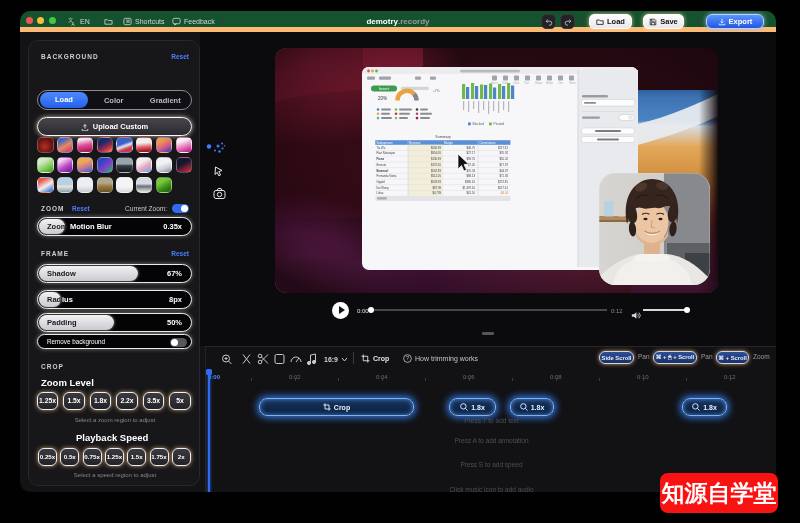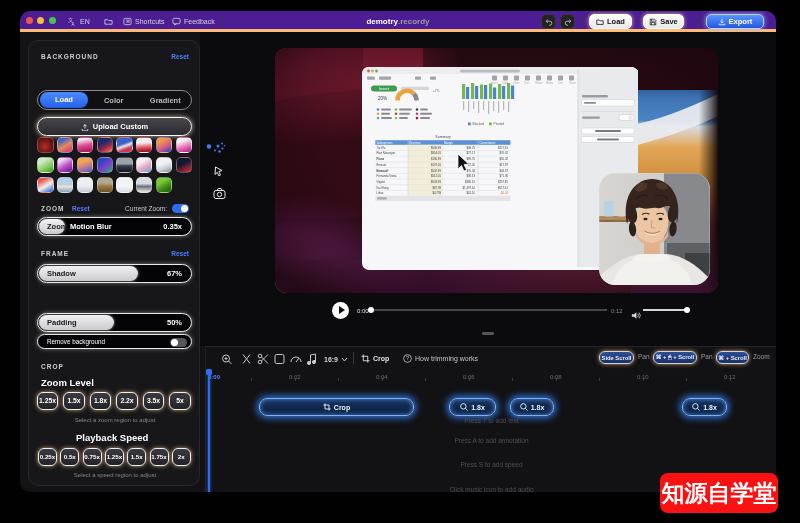--- a/index.html
+++ b/index.html
@@ -6,22 +6,22 @@
 html,body { width:800px; height:523px; background:#000; overflow:hidden;
   font-family:"Liberation Sans", sans-serif; }
 #stage { position:absolute; left:0; top:0; width:800px; height:523px; background:#010101; }
 .abs { position:absolute; }
 
 
 #appwin { left:20px; top:11px; width:756px; height:481px; border-radius:10px;
   background:#131316; overflow:hidden; }
 
 
-#topbar { left:0; top:0; width:756px; height:21px; background:#4c1d95;
-  border-bottom:3px solid #fdba74; }
+#topbar { left:0; top:0; width:756px; height:21px; background:#14532d;
+  border-bottom:5px solid #fdba74; }
 .tl { position:absolute; top:6px; width:7px; height:7px; border-radius:50%; }
 .mitem { position:absolute; top:0; height:21px; display:flex; align-items:center;
   color:#d6d6da; font-size:7px; gap:3px; }
 .mico { width:9px; height:9px; display:block; }
 #title { position:absolute; top:0; left:0; width:756px; height:21px; display:flex;
   align-items:center; justify-content:center; font-size:8px; color:#fff; font-weight:bold; }
 .tbtn { position:absolute; top:3px; height:15px; border-radius:5px; display:flex;
   align-items:center; justify-content:center; gap:3px; font-size:7.5px; font-weight:bold; }
 .histbtn { width:15px; background:#232326; border:1px solid #39393d; color:#cfcfd3; }
 .whitebtn { background:linear-gradient(#ffffff,#e8e8ec); color:#111;
@@ -135,21 +135,21 @@
           </svg>
         </div>
       <div class="abs" style="left:563px; top:5px; width:1px; height:11px; background:#3a3a3e;"></div>
       <div class="tbtn whitebtn" style="left:569px; width:43px;"><svg width="8" height="8" viewBox="0 0 10 10">
             <path d="M1 2.5 h3 l1 1 h4 v4.5 h-8 z" fill="none" stroke="#111" stroke-width="1"></path>
           </svg>Load</div>
       <div class="tbtn whitebtn" style="left:623px; width:41px;"><svg width="8" height="8" viewBox="0 0 10 10">
             <path d="M1.5 1.5 h5.5 l1.5 1.5 v5.5 h-7 z M3 1.5 v2.5 h4 M3 8.5 v-3 h4 v3" fill="none" stroke="#111" stroke-width="0.9"></path>
           </svg>Save</div>
       <div class="abs" style="left:678px; top:5px; width:1px; height:11px; background:#3a3a3e;"></div>
-      <div class="tbtn" id="exportbtn" style="left:686px; width:58px;"><svg width="8" height="8" viewBox="0 0 10 10">
+      <div class="tbtn" id="exportbtn" style="left:686px; width:58px;border-radius:6px;"><svg width="8" height="8" viewBox="0 0 10 10">
             <path d="M5 1 V6 M3 4.5 L5 6.5 L7 4.5 M1.5 7 V8.5 H8.5 V7" fill="none" stroke="#fff" stroke-width="1"></path>
           </svg>Export</div>
     </div>
 
     <div class="abs" style="left:180px; top:21px; width:576px; height:314px; background:#0b0b0d;"></div>
     <div id="sidebar" class="abs">
       <div class="sechead" style="left:12px; top:12px;">BACKGROUND</div>
       <div class="reset" style="right:10px; top:12px;">Reset</div>
       <div class="seg" style="top:49px;">
           <div class="segitem segsel">Load</div>
@@ -197,20 +197,26 @@
           <span class="lab darklab">Zoom</span>
           <span class="lab" style="left:32px;">Motion Blur</span>
           <span class="val">0.35x</span>
         </div>
       <div class="sechead" style="left:12px; top:209px;">FRAME</div>
       <div class="reset" style="right:10px; top:209px;">Reset</div>
       <div class="pill" style="top:223px;">
           <div class="fill" style="width:99px;"></div>
           <span class="lab darklab">Shadow</span>
           <span class="val">67%</span>
+        </div>
+      <div class="pill" style="top:249px;">
+          <div class="fill" style="width:22px;"></div>
+          <span class="lab darklab">Rad</span>
+          <span class="lab" style="left:24px;">ius</span>
+          <span class="val">8px</span>
         </div>
       <div class="pill" style="top:272px;">
           <div class="fill" style="width:75px;"></div>
           <span class="lab darklab">Padding</span>
           <span class="val">50%</span>
         </div>
       <div class="pill" style="top:293px; height:15px;">
           <span class="lab" style="font-size:6.3px; font-weight:normal;">Remove background</span>
         <div class="toggle" style="right:4px; top:3px; background:#56565c;">
             <div class="knob" style="left:1px;"></div>

